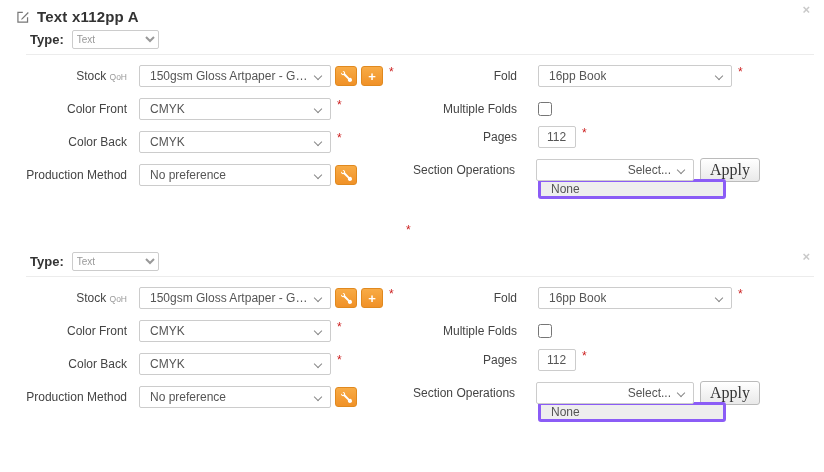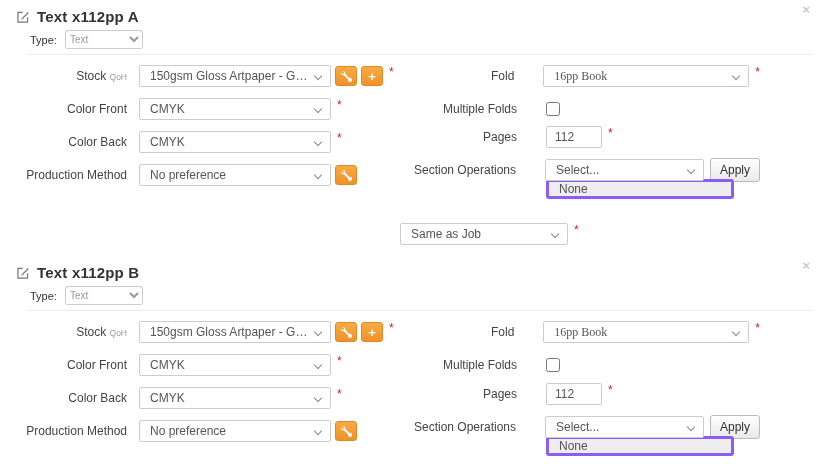--- a/index.html
+++ b/index.html
@@ -8,52 +8,52 @@
     width:824px; height:472px; overflow:hidden; background:#fff;
     font-family:"Liberation Sans", sans-serif; color:#444;
   }
   .section { position:relative; padding-top:5px; }
   .section-header { display:flex; align-items:center; gap:7px; margin:3px 0 5px 16px; }
   .edit-icon { width:14px; height:14px; display:inline-flex; }
   .section-title { font-size:15px; font-weight:bold; color:#333; letter-spacing:.2px; }
   .close-icon { position:absolute; top:3px; right:14px; color:#c9c9c9; font-size:13px;
     font-weight:bold; cursor:pointer; line-height:1; }
   .type-row { display:flex; align-items:center; gap:8px; margin:0 0 3px 30px; }
-  .type-label { font-size:11px; color:#333; }
-  .type-select { width:78px; height:19px; font-size:10px; color:#999;
+  .type-label { font-size:13px; color:#333;font-weight:bold; }
+  .type-select { width:87px; height:19px; font-size:10px; color:#999;
     border:1px solid #ccc; border-radius:2px; background:#fff;
     font-family:"Liberation Sans", sans-serif; }
   .divider { border:none; border-top:1px solid #ececec; margin:5px 10px 10px 26px; }
   .form-columns { display:flex; padding-left:12px; }
   .col-left { width:388px; }
   .col-right { width:360px; }
   .frow { display:flex; align-items:flex-start; margin-bottom:11px; }
   .flabel { width:115px; text-align:right; margin-right:12px; font-size:12px; color:#444;
     padding-top:4px; line-height:1.2; }
-  .col-right .flabel { width:117px; margin-right:29px; }
+  .col-right .flabel { width:117px; margin-right:21px; }
   .sub { font-size:8.5px; color:#9a9a9a; }
   .sel { position:relative; height:22px; border:1px solid #ccc; border-radius:2px;
     background:#fff; display:flex; align-items:center; padding:0 22px 0 10px;
     font-size:12px; color:#555; cursor:pointer; white-space:nowrap; overflow:hidden; }
   .sel .val { overflow:hidden; text-overflow:ellipsis; }
   .caret { position:absolute; right:9px; top:7px; width:6px; height:6px;
     border-right:1px solid #888; border-bottom:1px solid #888; transform:rotate(45deg); }
-  .w-stock { width:192px; } .w-fold { width:210px;font-family:Liberation Serif, serif; } .w-ops { width:160px; }
+  .w-stock { width:192px; } .w-fold { width:194px; } .w-ops { width:160px;justify-content:flex-end; }
   .w-none { width:188px; } .w-finish { width:168px; }
   .btn-orange { width:22px; height:20px; margin:1px 0 0 4px; border:1px solid #e0891f;
     border-radius:3px; background:linear-gradient(#f8ab45,#f09127); color:#fff;
     display:inline-flex; align-items:center; justify-content:center; cursor:pointer;
     font-size:13px; font-weight:bold; line-height:1; padding:0; }
   .btn-orange svg { width:11px; height:11px; }
   .required { color:#cc1f1f; font-size:12px; margin-left:6px; margin-top:1px; line-height:1; }
-  .pages-input { width:56px; height:22px; border:1px solid #ccc; border-radius:2px;
+  .pages-input { width:38px; height:22px; border:1px solid #ccc; border-radius:2px;
     padding:0 8px; font-size:12px; color:#555; font-family:"Liberation Sans", sans-serif; }
-  .apply-btn { height:24px; margin:-1px 0 0 6px; padding:2px 9px; font-size:12px; color:#333;
+  .apply-btn { height:24px; margin:-1px 0 0 6px; padding:2px 9px; font-size:16px; color:#333;
     background:linear-gradient(#fff,#e9e9e9); border:1px solid #bbb; border-radius:3px;
-    cursor:pointer; font-family:Liberation Sans, sans-serif; }
+    cursor:pointer; font-family:Liberation Serif, serif; }
   .none-box { height:20px; background:#eee; border:3px solid #8b5cf6; border-radius:3px;
     display:flex; align-items:center; padding:0 10px; font-size:12px; color:#555; }
   .none-row { margin-top:-7px; margin-bottom:0; }
   .finish-row { margin-top:24px; }
   .cb { width:14px; height:14px; margin:3px 0 0; cursor:pointer; }
   .cb-row { margin-bottom:10px;align-items:center; }
 </style>
 </head>
 <body>
 
@@ -154,41 +154,28 @@
         </div>
         <button class="apply-btn">Apply</button>
       </div>
       <div class="frow none-row">
         <span class="flabel"></span>
         <div class="none-box w-none">
           <span>None</span>
         </div>
       </div>
       <div class="frow finish-row">
-        <div class="sel w-finish">
-          <span class="val">Same as Job</span>
-          <span class="caret"></span>
-        </div>
         <span class="required">*</span>
       </div>
     </div>
   </div>
 </div>
 
 <div class="section">
   <span class="close-icon">×</span>
-  <div class="section-header">
-    <span class="edit-icon">
-      <svg viewBox="0 0 16 16">
-          <path d="M13.2 8.2v5.6H2.2V2.8h5.6" fill="none" stroke="#777" stroke-width="1.4"></path>
-          <path d="M6.4 9.6 13.6 2.4l1 1-7.2 7.2-1.6.6z" fill="#777"></path>
-        </svg>
-    </span>
-    <span class="section-title">Text x112pp B</span>
-  </div>
   <div class="type-row">
     <span class="type-label">Type:</span>
     <select class="type-select">
       <option>Text</option>
     </select>
   </div>
   <hr class="divider">
 
   <div class="form-columns">
     <div class="col-left">

